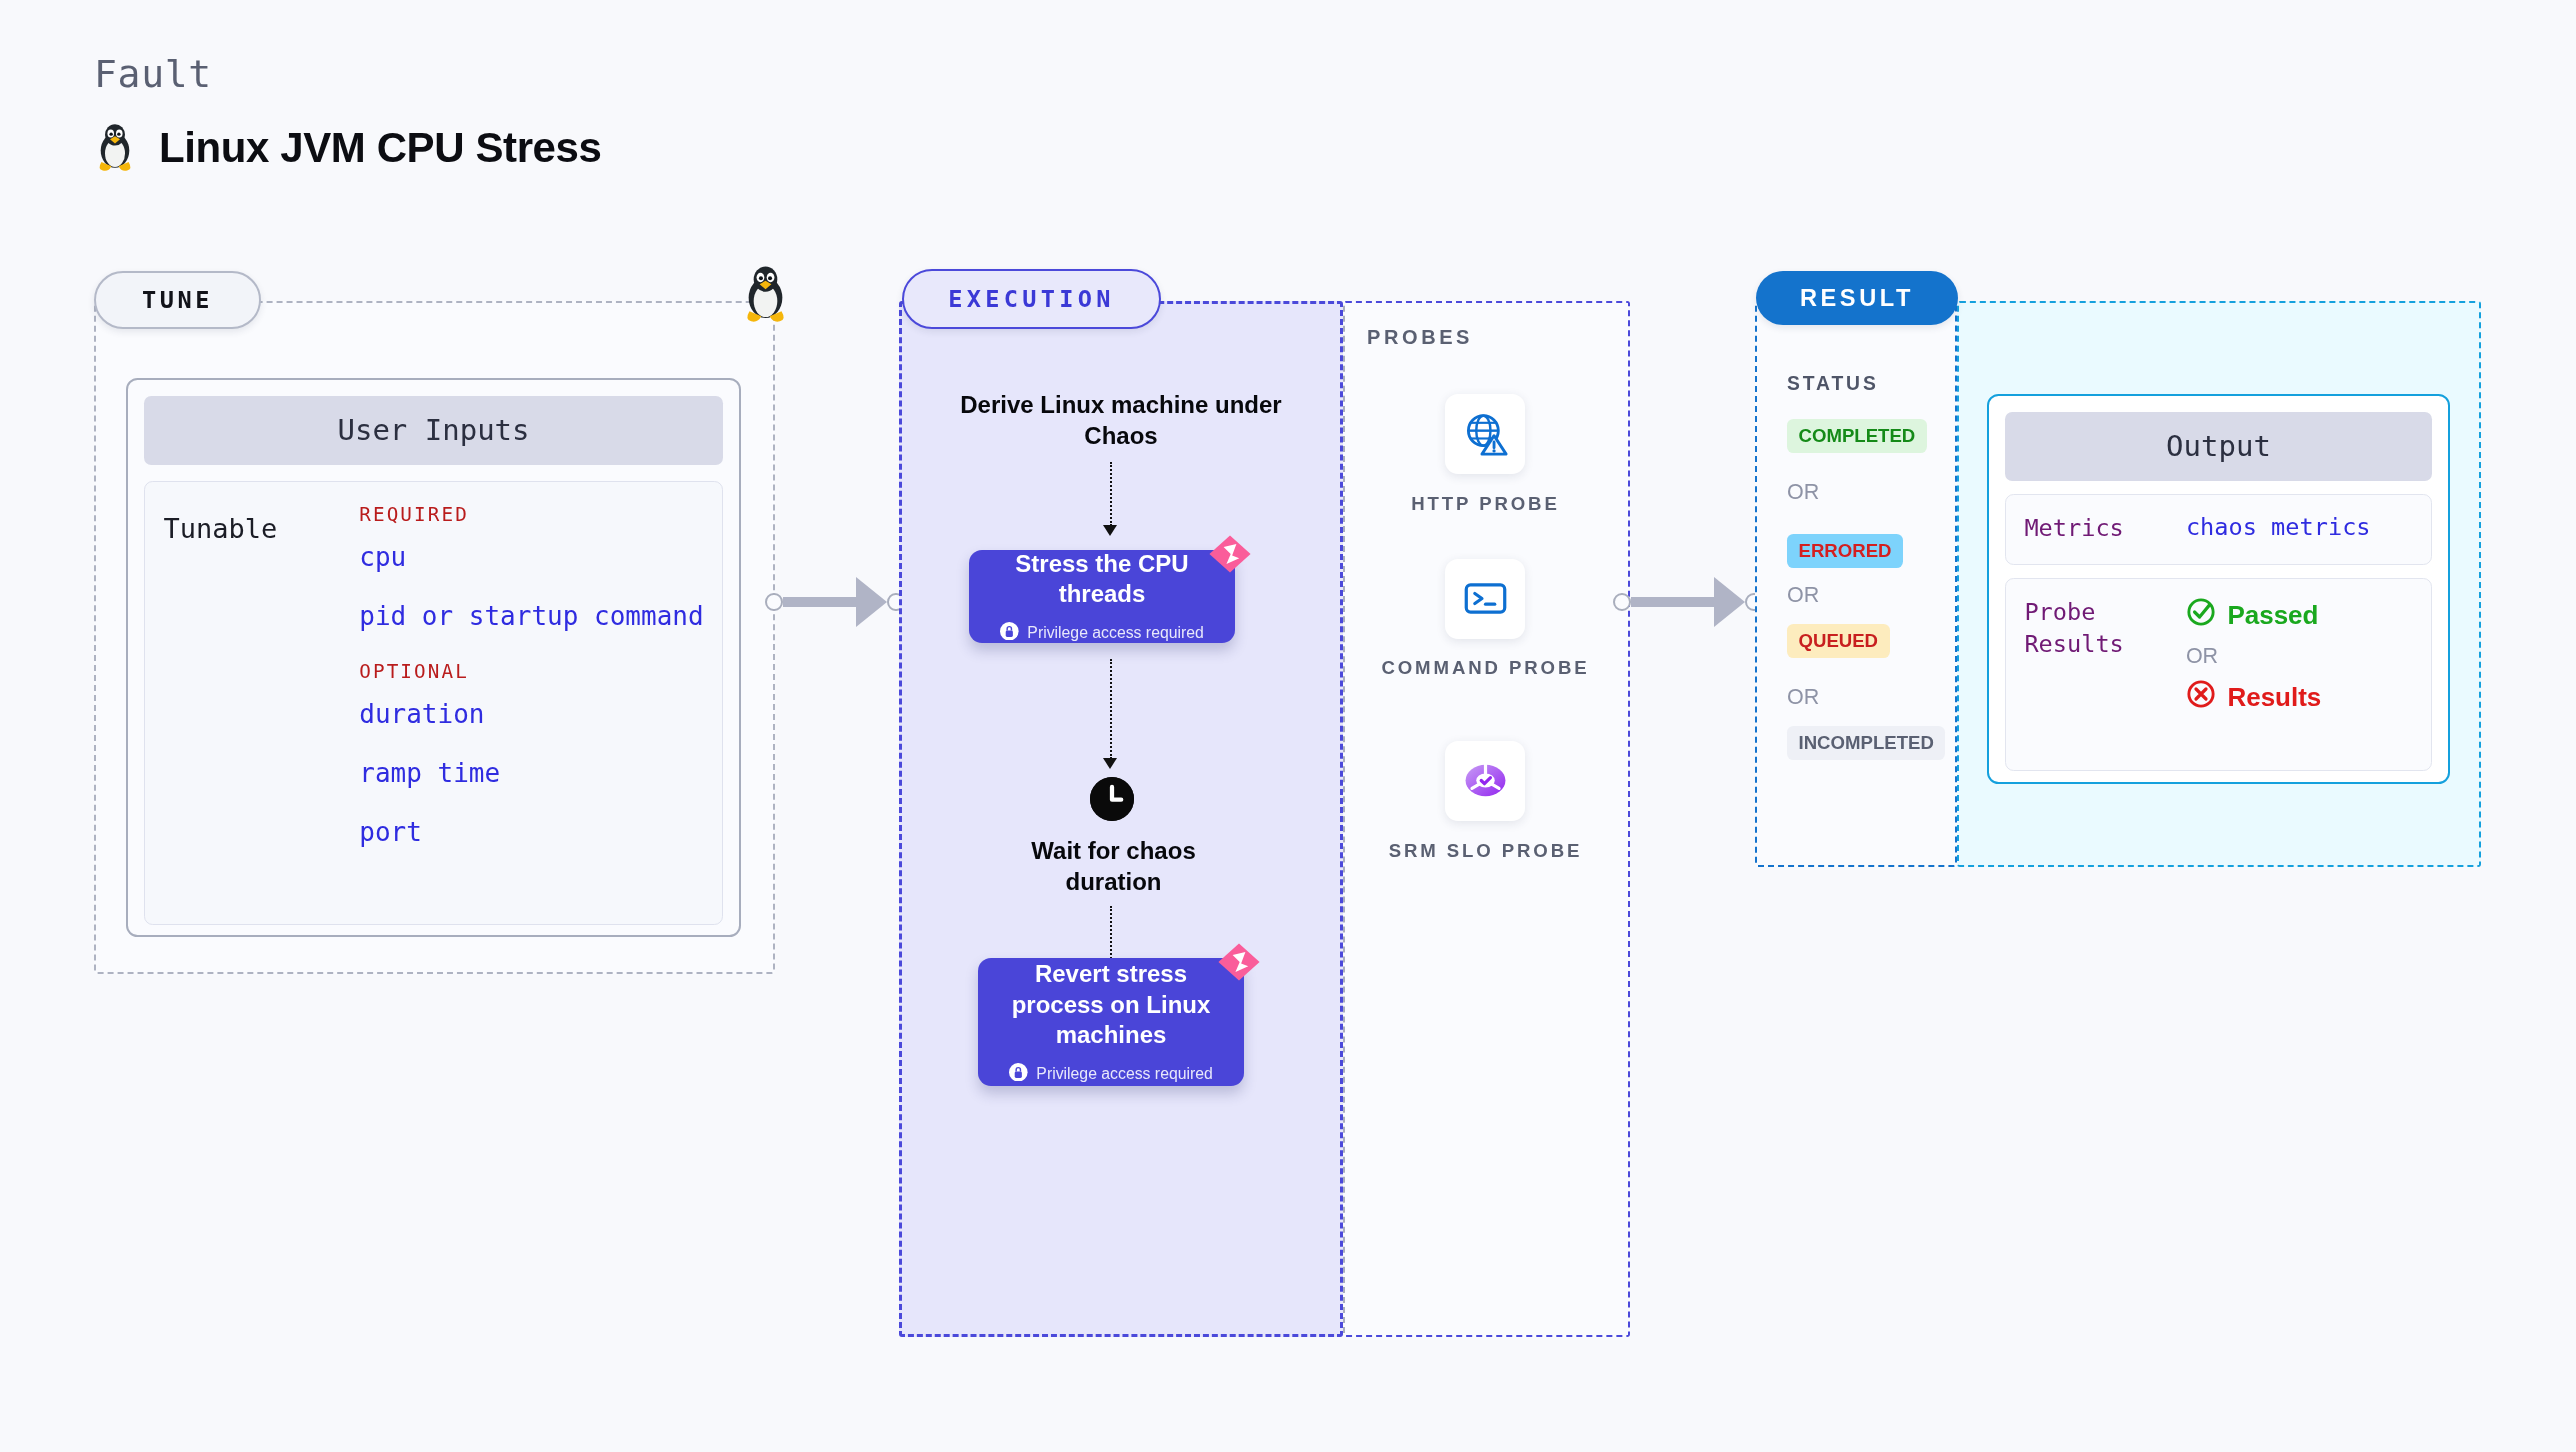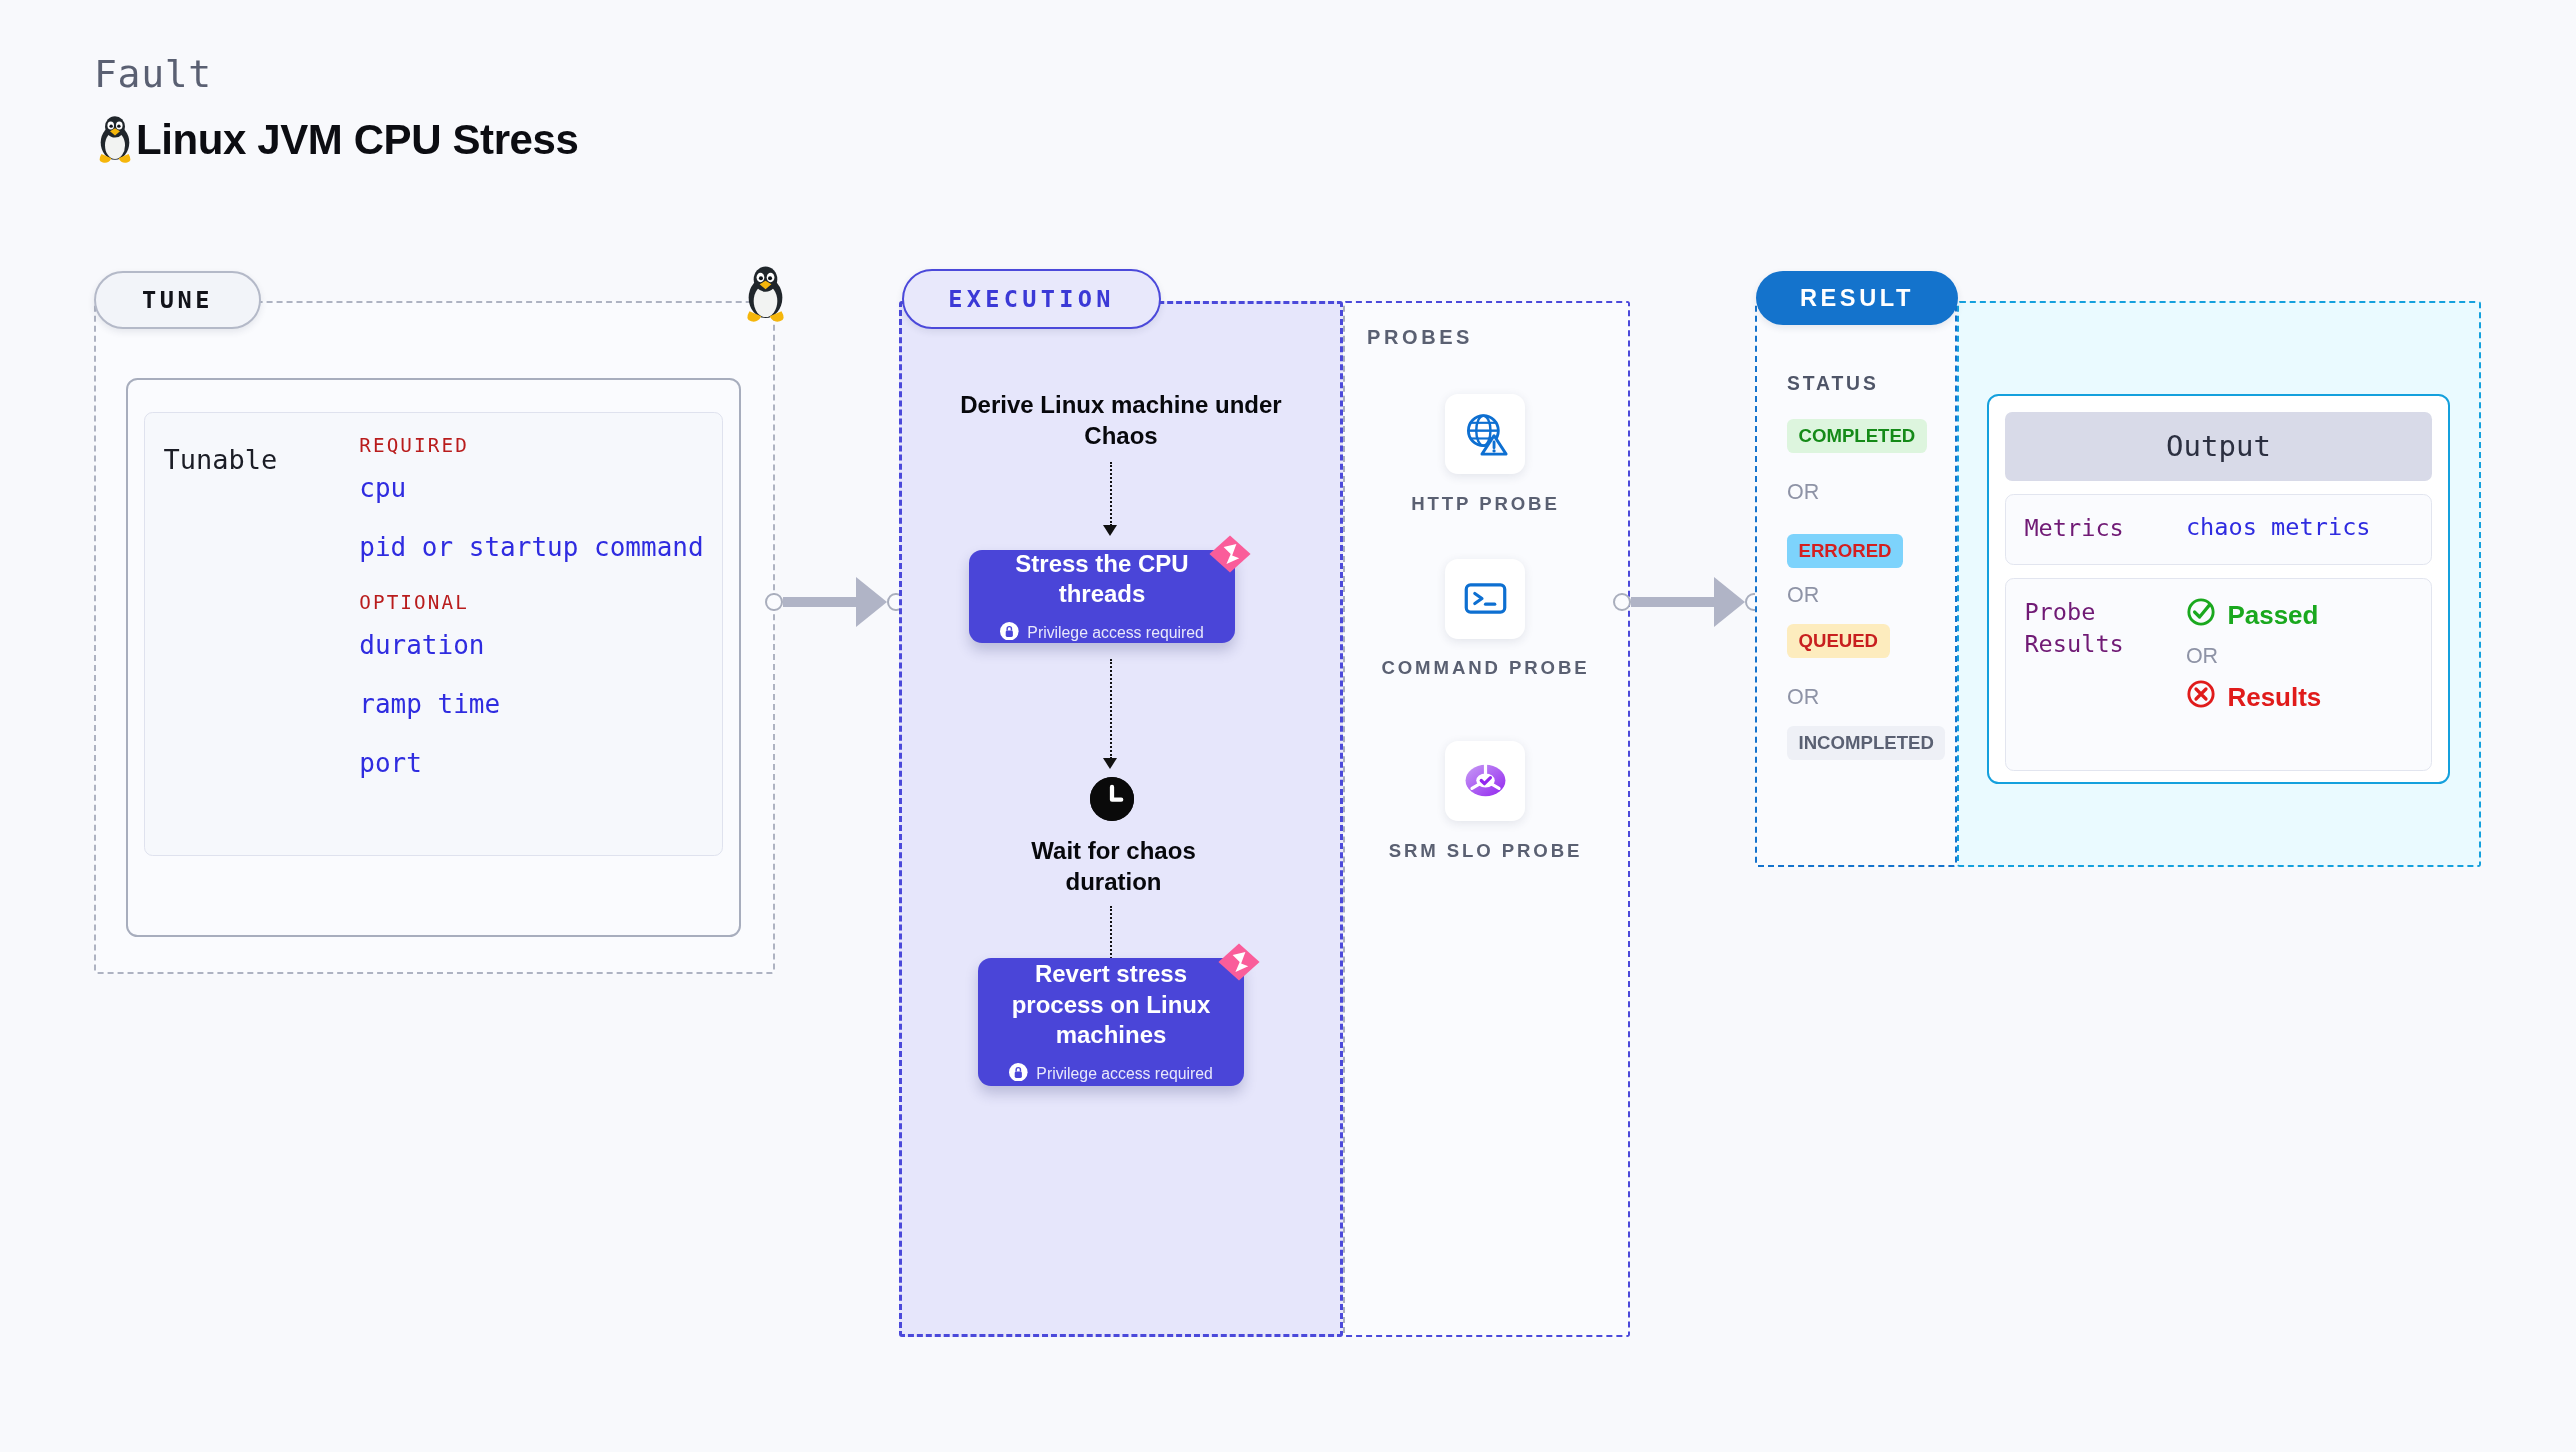--- a/index.html
+++ b/index.html
@@ -9,21 +9,21 @@
     font-family:"Liberation Sans",sans-serif;
     position:relative;overflow:hidden;
   }
 
   
   #fault-label{
     position:absolute;left:94px;top:52px;
     font-family:"DejaVu Sans Mono","Liberation Mono",monospace;
     font-size:38px;color:#5a6072;letter-spacing:0.7px;
   }
-  #fault-title-row{position:absolute;left:94px;top:114px;display:flex;align-items:center;}
+  #fault-title-row{position:absolute;left:94px;top:122px;display:flex;align-items:center;gap:23px;}
   #fault-title{font-size:42px;font-weight:bold;color:#0c0d12;letter-spacing:-0.4px;}
 
   
   .panel{position:absolute;box-sizing:border-box;}
   .pill{
     position:absolute;z-index:6;display:flex;align-items:center;justify-content:center;
     border-radius:716px;font-family:"DejaVu Sans Mono","Liberation Mono",monospace;
     box-shadow:0 2.9px 7.2px rgba(40,45,80,.10);
   }
 
@@ -175,20 +175,21 @@
     <ellipse cx="35" cy="16" rx="4.6" ry="5.6" fill="#fff"></ellipse>
     <circle cx="23.6" cy="17" r="2.4" fill="#10151a"></circle>
     <circle cx="34.4" cy="17" r="2.4" fill="#10151a"></circle>
     <path d="M22 24 L29 20 L36 24 L29 30 Z" fill="#f5b60b"></path>
     <path d="M10 56 q-6 10 2 12 q8 2 12-6 z" fill="#f5b60b"></path>
     <path d="M48 56 q6 10 -2 12 q-8 2 -12-6 z" fill="#f5b60b"></path>
   </svg>
 </div>
 
 <div class="card-outer" style="left:126px;top:378px;width:615px;height:559px;">
+  <div class="card-title">User Inputs</div>
   <div class="card-body" style="height:444px;gap:18px;">
     <div class="tunable-key">Tunable</div>
     <div class="tunable-list">
       <div class="group-label">REQUIRED</div>
       <div class="tunable-item">cpu</div>
       <div class="tunable-item">pid or startup command</div>
       <div class="group-label">OPTIONAL</div>
       <div class="tunable-item">duration</div>
       <div class="tunable-item">ramp time</div>
       <div class="tunable-item">port</div>

